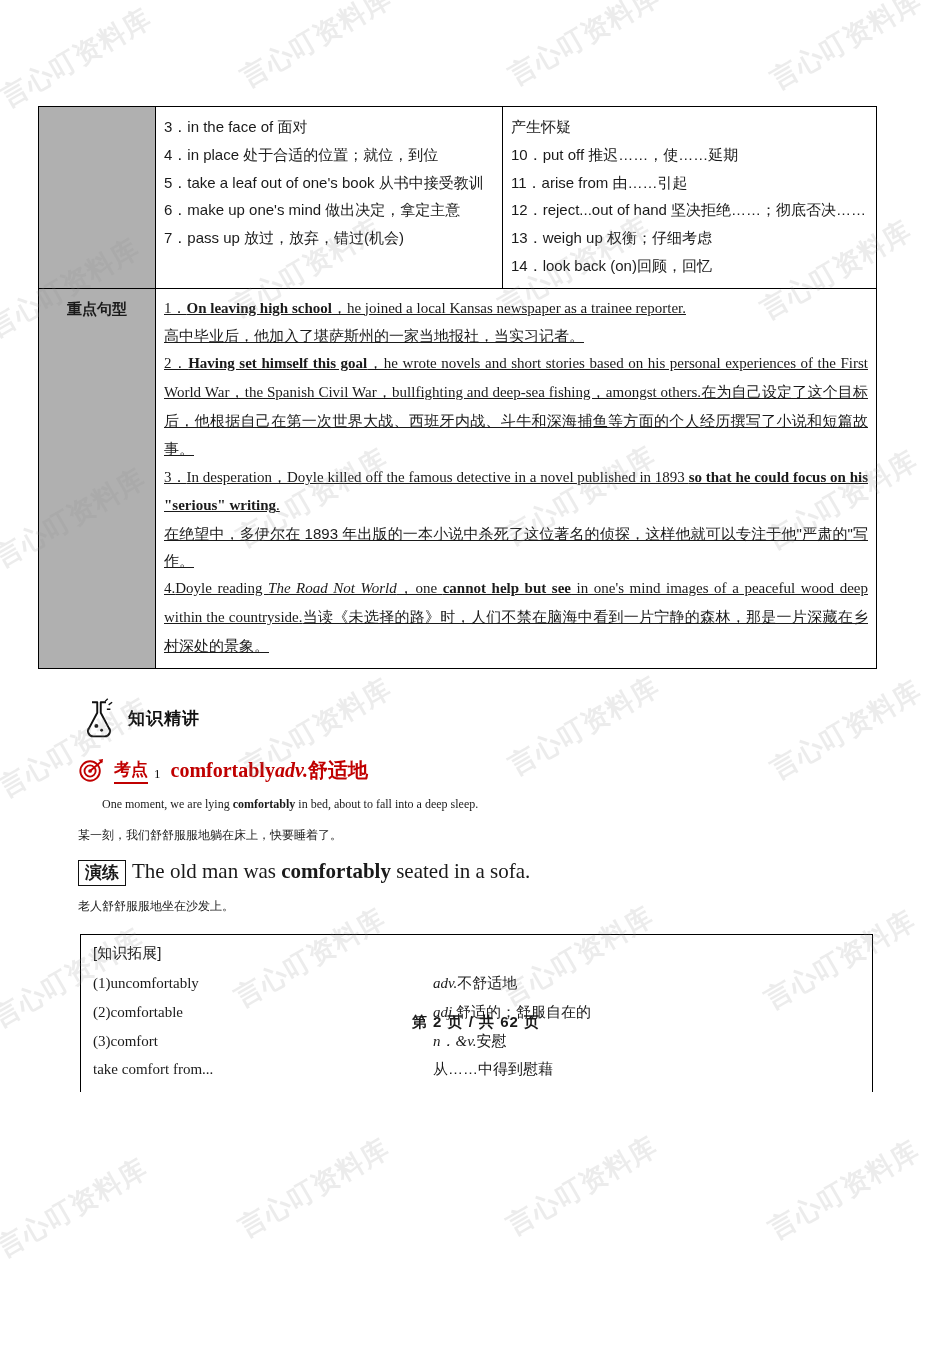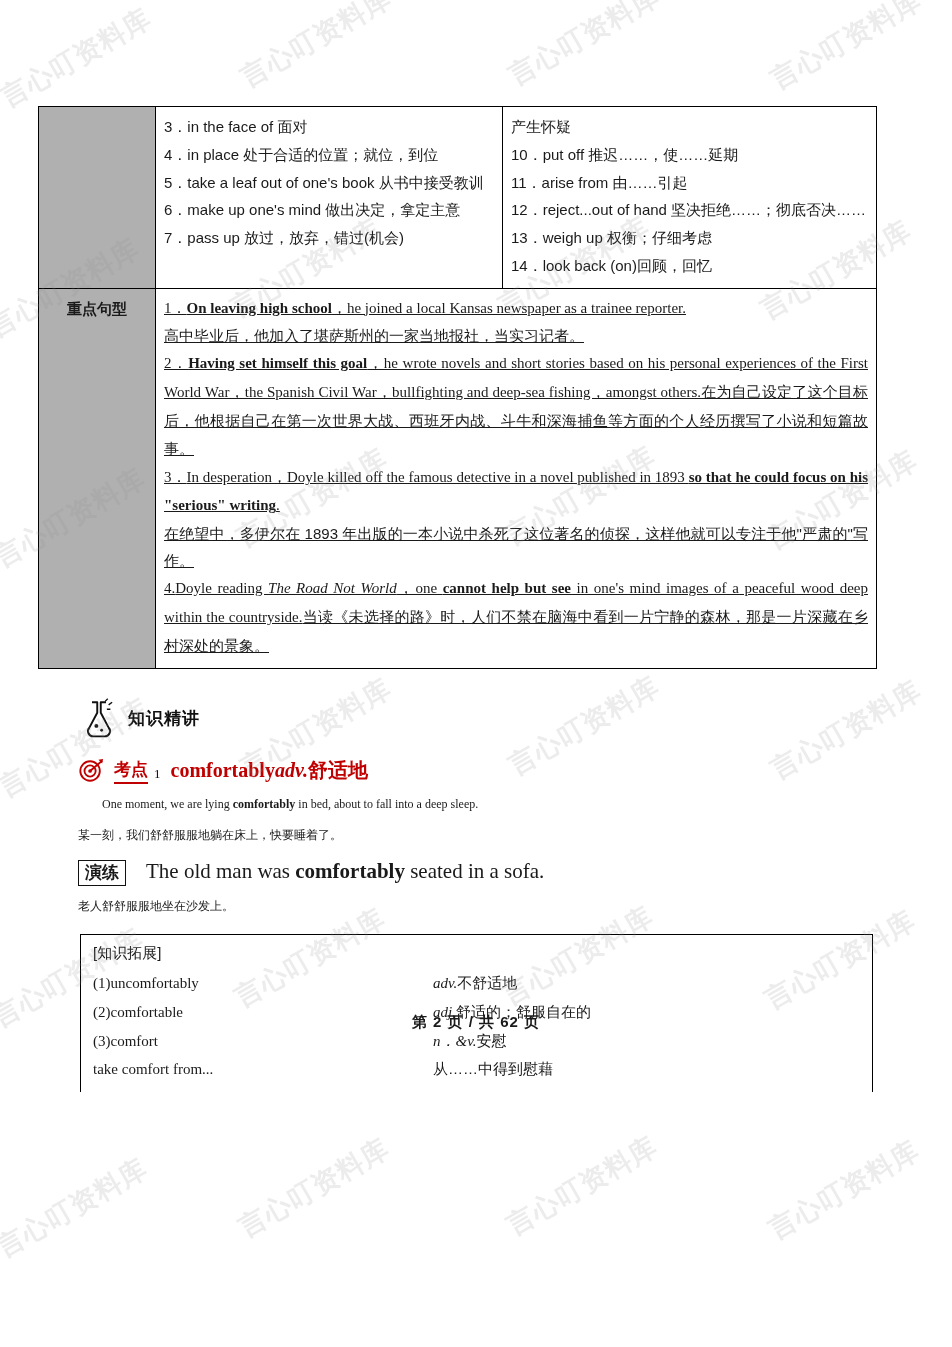--- a/index.html
+++ b/index.html
@@ -155,21 +155,21 @@
     line-height: 1.7;
     width: 800px;
   }
   .para.indent { text-indent: 24px; }
 
   
   .yanlian-row {
     margin: 14px 0 0 78px;
     display: flex;
     align-items: flex-end;
-    gap: 20px;
+    gap: 6px;
   }
   .yanlian-badge {
     border: 1.5px solid #111;
     padding: 1px 6px 2px 6px;
     font-family: "Liberation Sans", sans-serif;
     font-weight: bold;
     font-size: 17px;
     line-height: 1.25;
   }
   .yanlian-text {

